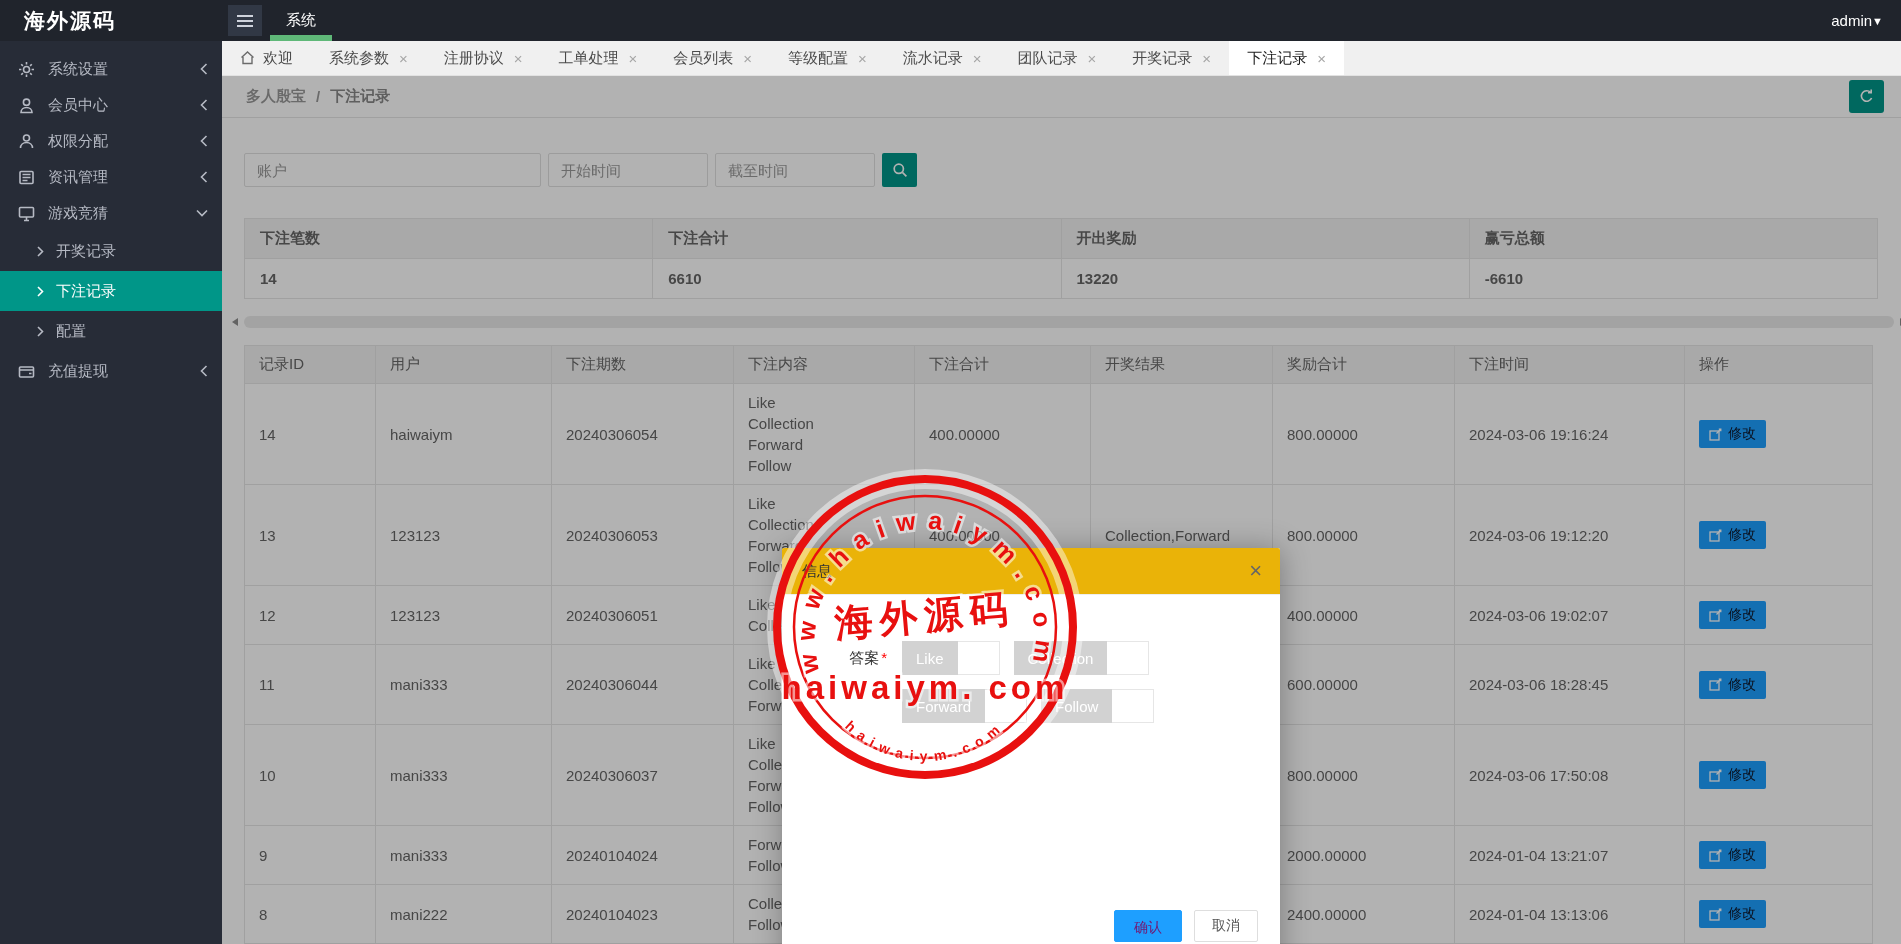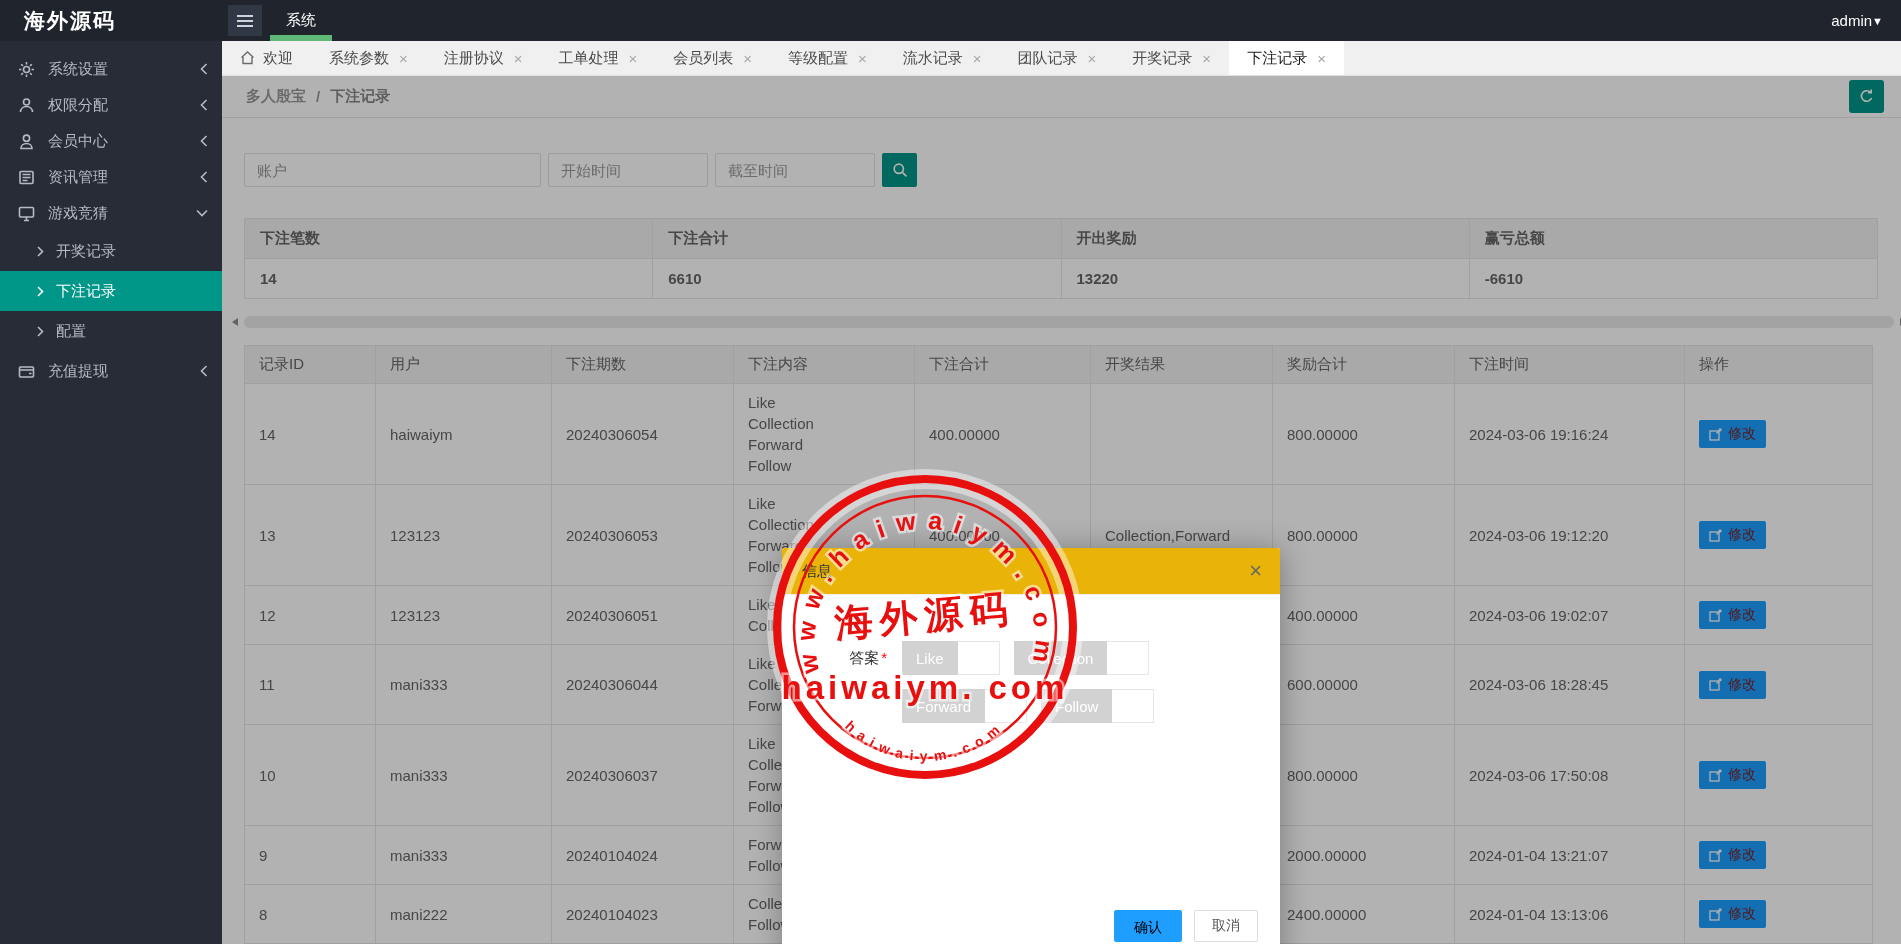--- a/index.html
+++ b/index.html
@@ -60,37 +60,37 @@
 
   .hscroll { margin-top:17px; height:12px; width:1650px; background:#eaeaea; position:relative; border-radius:6px; }
   .hscroll .tri { position:absolute; top:2px; width:0; height:0; border-top:4px solid transparent; border-bottom:4px solid transparent; cursor:pointer; }
   .hscroll .tri.left  { left:-12px;  border-right:6px solid #8f8f8f; }
   .hscroll .tri.right { right:-12px; border-left:6px solid #8f8f8f; }
 
   .main-table { margin-top:17px; width:1628px; }
   .main-table th, .main-table td { border:1px solid #e6e6e6; text-align:left; padding:8px 14px; font-weight:normal; color:#666; font-size:15px; vertical-align:middle; }
   .main-table th { background:#f2f2f2; height:38px; padding:0 14px; }
   .main-table td .line { line-height:21px; }
-  .edit-btn { display:inline-flex; align-items:center; gap:6px; height:28px; padding:0 10px; background:#1E9FFF; color:#7f1d1d; border:none; border-radius:2px; font-size:14px; cursor:pointer; }
+  .edit-btn { display:inline-flex; align-items:center; gap:6px; height:28px; padding:0 10px; background:#1E9FFF; color:#0f172a; border:none; border-radius:2px; font-size:14px; cursor:pointer; }
 
   
   .shade { position:absolute; left:222px; top:76px; right:0; bottom:0; background:rgba(0,0,0,0.30); z-index:40; }
   .modal { position:absolute; left:782px; top:548px; width:498px; height:500px; background:#fff; z-index:50; border-radius:2px; box-shadow:1px 1px 30px rgba(0,0,0,.3); }
   .modal-title { height:47px; background:#eab308; border-bottom:1px solid #eee; display:flex; align-items:center; padding:0 80px 0 20px; color:#333; font-size:15px; border-radius:2px 2px 0 0; }
   .modal-close { position:absolute; right:18px; top:12px; font-size:22px; color:#666; cursor:pointer; line-height:1; }
   .modal-body { position:relative; padding:18px 20px; }
   .form-row { display:flex; align-items:flex-start; margin-top:28px; }
   .form-label { width:100px; text-align:right; padding-right:15px; color:#333; line-height:34px; white-space:nowrap; }
   .form-label .req { color:#f00; margin-left:2px; }
   .opt-wrap { flex:1; display:flex; flex-wrap:wrap; gap:14px 14px; }
   .opt-group { display:flex; }
   .opt-name { height:34px; display:flex; align-items:center; padding:0 13px; background:#d2d2d2; color:#fff; font-size:15px; border:1px solid #d2d2d2; }
   .opt-input { width:42px; height:34px; border:1px solid #e6e6e6; border-left:none; background:#fff; padding:0 6px; font-size:14px; color:#666; }
   .modal-footer { position:absolute; top:362px; right:22px; display:flex; gap:12px; }
-  .btn-confirm { height:32px; padding:8px 19px; background:#1E9FFF; color:#000000; border:1px solid #1E9FFF; border-radius:2px; font-size:14px; cursor:pointer; }
+  .btn-confirm { height:32px; padding:8px 19px; background:#1E9FFF; color:#701a75; border:1px solid #1E9FFF; border-radius:2px; font-size:14px; cursor:pointer; }
   .btn-cancel  { height:32px; padding:0 17px; background:#fff; color:#555; border:1px solid #dedede; border-radius:2px; font-size:14px; cursor:pointer; }
 
   
   .stamp { position:absolute; left:735px; top:437px; z-index:60; pointer-events:none; }
   .stamp text { fill:#e8100f; paint-order:stroke; stroke:rgba(255,255,255,.55); stroke-width:5px; }
 </style>
 </head>
 <body>
 
 <div class="stage">
@@ -121,39 +121,39 @@
       <span class="lbl">系统设置</span>
       <span class="chev">
           <svg class="ic" width="8" height="12" viewBox="0 0 8 12">
             <path d="M6.5 1L1.5 6l5 5"></path>
           </svg>
         </span>
     </div>
     <div class="side-item">
       <span class="ico">
           <svg class="ic" width="17" height="17" viewBox="0 0 17 17">
-            <circle cx="8.5" cy="5" r="3"></circle>
-            <path d="M2.5 15c0-3.3 2.7-5.5 6-5.5s6 2.2 6 5.5"></path>
-          </svg>
-        </span>
-      <span class="lbl">权限分配</span>
+            <circle cx="8.5" cy="5.2" r="3.1"></circle>
+            <path d="M3 15.5c0-3 2.5-5 5.5-5s5.5 2 5.5 5z"></path>
+          </svg>
+        </span>
+      <span class="lbl">会员中心</span>
       <span class="chev">
           <svg class="ic" width="8" height="12" viewBox="0 0 8 12">
             <path d="M6.5 1L1.5 6l5 5"></path>
           </svg>
         </span>
     </div>
     <div class="side-item">
       <span class="ico">
           <svg class="ic" width="17" height="17" viewBox="0 0 17 17">
-            <circle cx="8.5" cy="5.2" r="3.1"></circle>
-            <path d="M3 15.5c0-3 2.5-5 5.5-5s5.5 2 5.5 5z"></path>
-          </svg>
-        </span>
-      <span class="lbl">会员中心</span>
+            <circle cx="8.5" cy="5" r="3"></circle>
+            <path d="M2.5 15c0-3.3 2.7-5.5 6-5.5s6 2.2 6 5.5"></path>
+          </svg>
+        </span>
+      <span class="lbl">权限分配</span>
       <span class="chev">
           <svg class="ic" width="8" height="12" viewBox="0 0 8 12">
             <path d="M6.5 1L1.5 6l5 5"></path>
           </svg>
         </span>
     </div>
     <div class="side-item">
       <span class="ico">
           <svg class="ic" width="17" height="17" viewBox="0 0 17 17">
             <rect x="2" y="2.5" width="13" height="12" rx="1"></rect>

